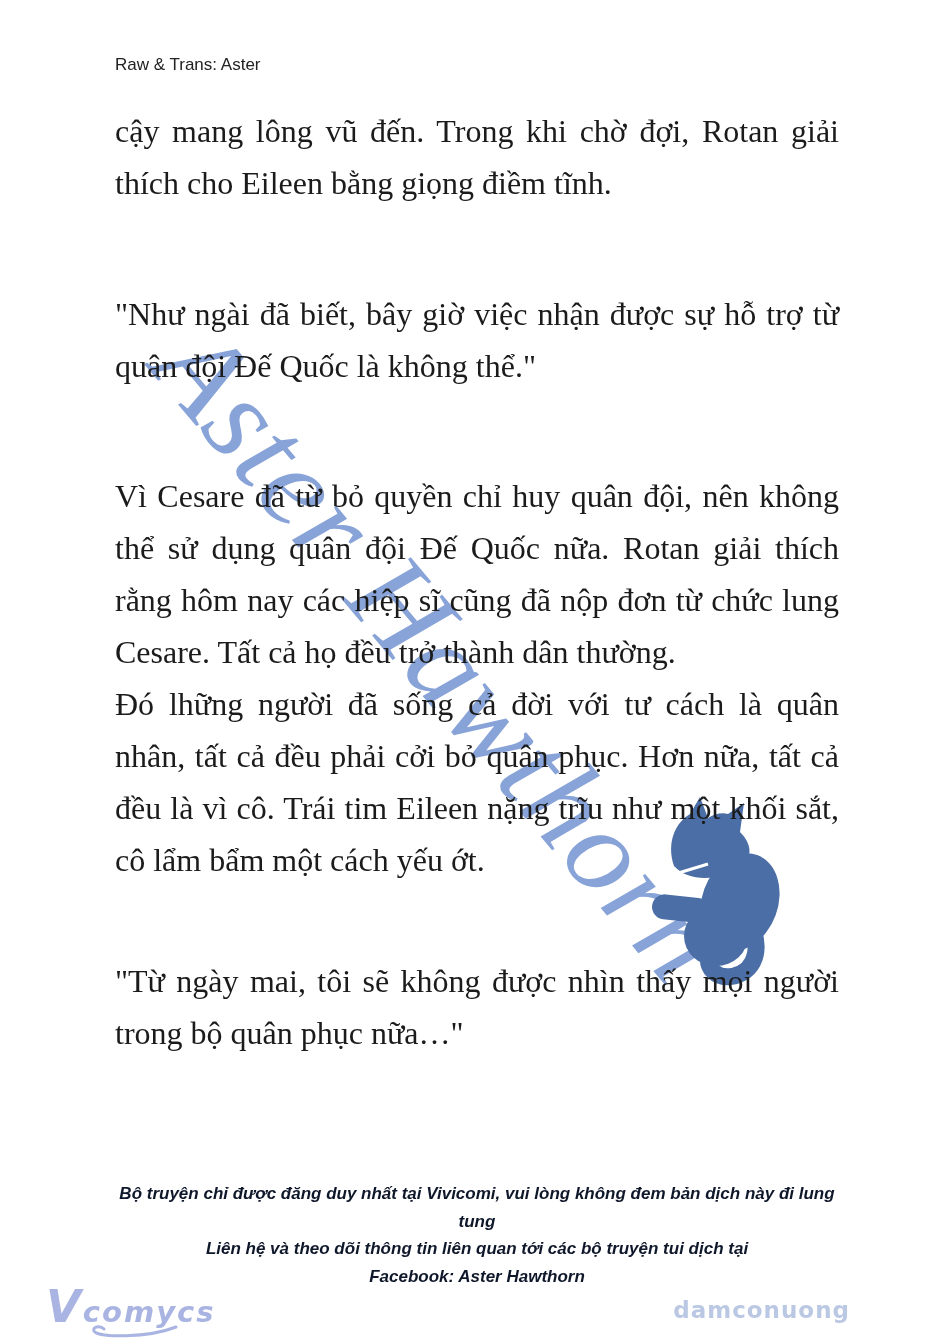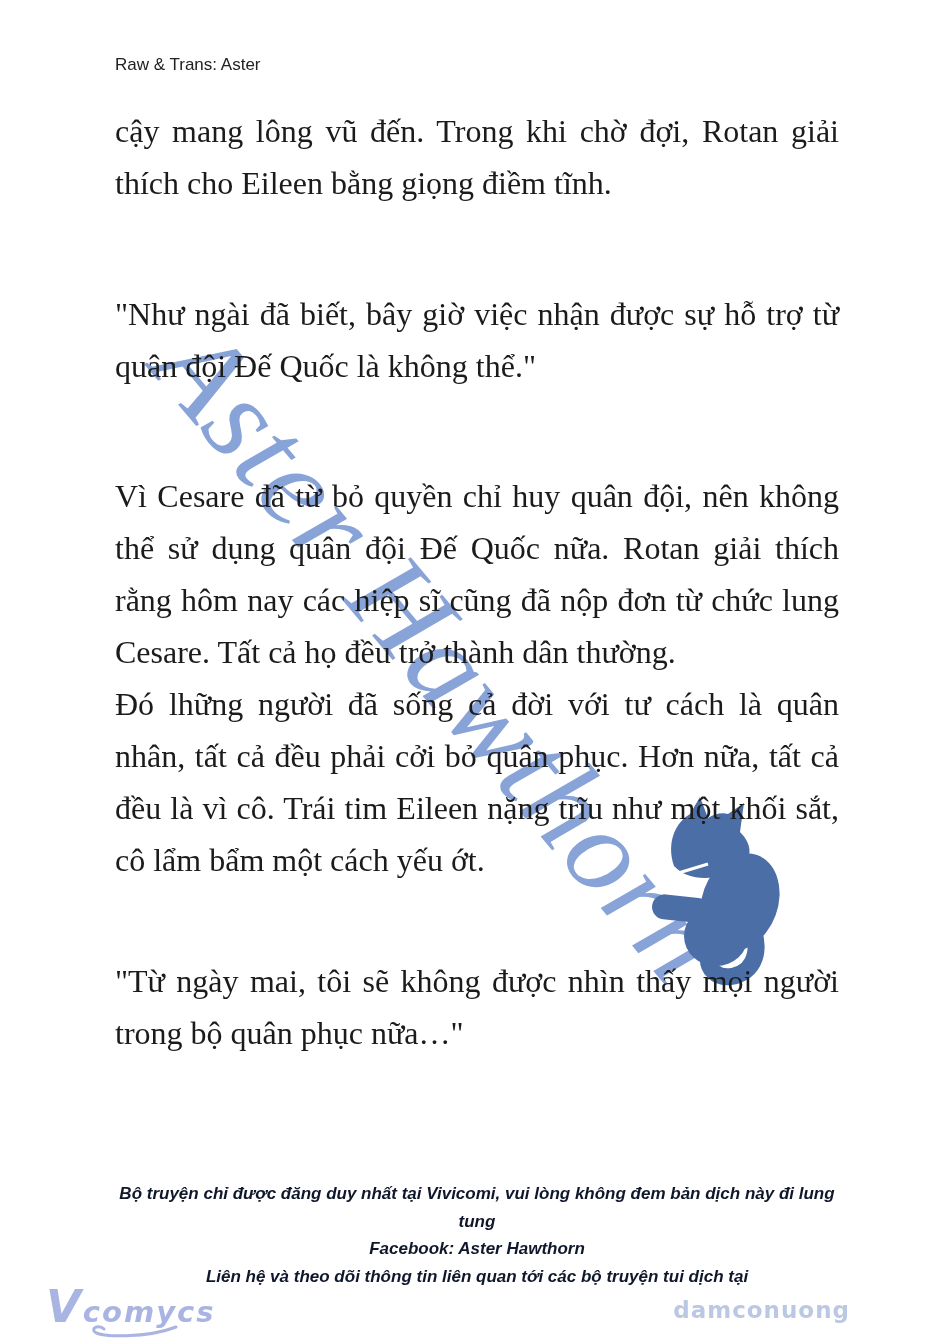--- a/index.html
+++ b/index.html
@@ -96,22 +96,22 @@
   <div class="content">
     <p>cậy mang lông vũ đến. Trong khi chờ đợi, Rotan giải thích cho Eileen bằng giọng điềm tĩnh.</p>
     <p class="g1">"Như ngài đã biết, bây giờ việc nhận được sự hỗ trợ từ quân đội Đế Quốc là không thể."</p>
     <p class="g2">Vì Cesare đã từ bỏ quyền chỉ huy quân đội, nên không thể sử dụng quân đội Đế Quốc nữa. Rotan giải thích rằng hôm nay các hiệp sĩ cũng đã nộp đơn từ chức lung Cesare. Tất cả họ đều trở thành dân thường.</p>
     <p class="g3">Đó lhững người đã sống cả đời với tư cách là quân nhân, tất cả đều phải cởi bỏ quân phục. Hơn nữa, tất cả đều là vì cô. Trái tim Eileen nặng trĩu như một khối sắt, cô lẩm bẩm một cách yếu ớt.</p>
     <p class="g4">"Từ ngày mai, tôi sẽ không được nhìn thấy mọi người trong bộ quân phục nữa…"</p>
   </div>
 
   <div class="footer">
     <div>Bộ truyện chỉ được đăng duy nhất tại Vivicomi, vui lòng không đem bản dịch này đi lung tung</div>
+    <div>Liên hệ và theo dõi thông tin liên quan tới các bộ truyện tui dịch tại</div>
     <div>Facebook: Aster Hawthorn</div>
-    <div>Liên hệ và theo dõi thông tin liên quan tới các bộ truyện tui dịch tại</div>
   </div>
 
   <div class="logo-left">
     <span class="logo-text">Vcomycs</span>
     <svg width="120" height="16" viewBox="0 0 120 16" xmlns="http://www.w3.org/2000/svg">
       <path d="M 112,3 C 84,14 34,14 30,7 C 28,3 36,1 40,5" fill="none" stroke="#a9b4e2" stroke-width="3" stroke-linecap="round"></path>
     </svg>
   </div>
 
   <div class="logo-right">damconuong</div>

